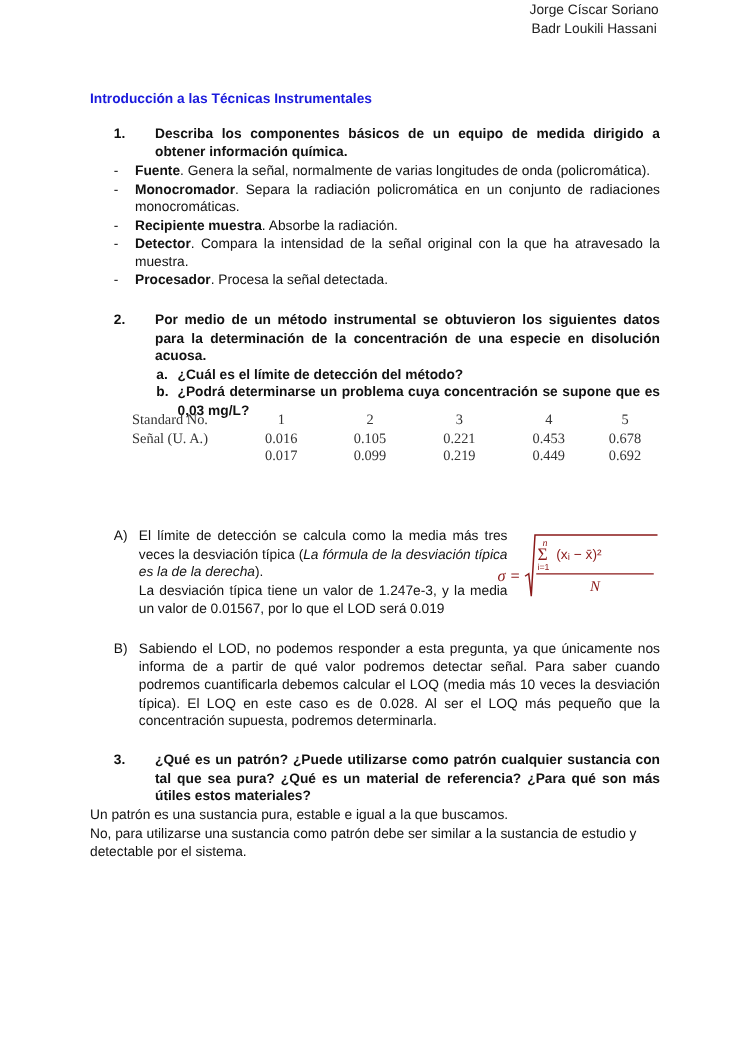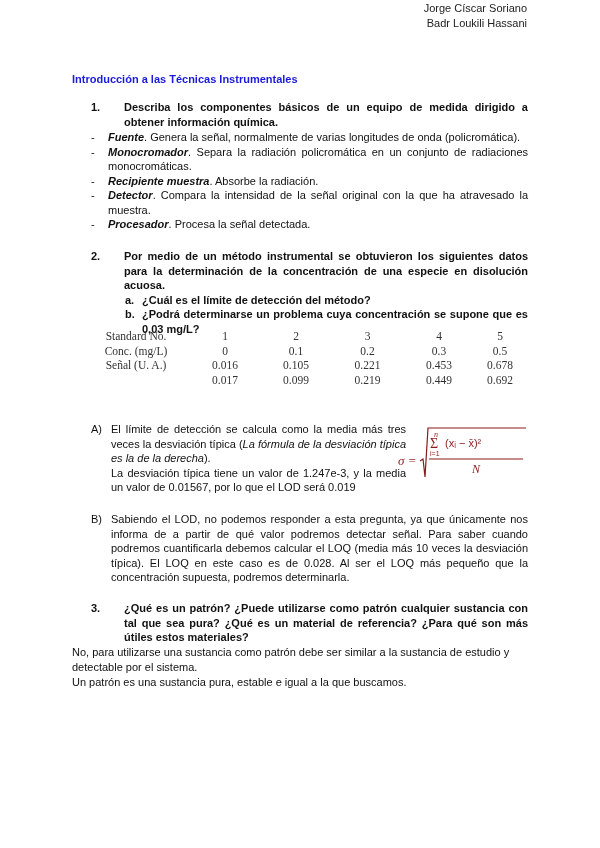--- a/index.html
+++ b/index.html
@@ -1,28 +1,28 @@
 <!DOCTYPE html>
 <html><head>
   <meta charset="utf-8">
   <style>
     html, body { margin: 0; padding: 0; background: #ffffff; }
     body {
       width: 600px; height: 848px; position: relative; overflow: hidden;
       font-family: "Liberation Sans", sans-serif; color: #111; font-size: 11px;
     }
-    .authors { position: absolute; right: 73px; top: 1px; text-align: right; line-height: 15px; font-size: 11px; color: #222; }
+    .authors { position: absolute; right: 73px; top: 1px; text-align: center; line-height: 15px; font-size: 11px; color: #222; }
     .title { position: absolute; left: 72px; top: 73px; font-weight: bold; color: #1a1adc; font-size: 11px; }
     .q { position: absolute; left: 91px; width: 437px; font-weight: bold; line-height: 14.5px; font-size: 11px; }
     .q .num { position: absolute; left: 0; top: 0; }
     .q .qtext { margin-left: 33px; text-align: justify; }
     .bullets { position: absolute; left: 91px; width: 437px; line-height: 14.5px; }
     .bullet { position: relative; padding-left: 17px; text-align: justify; }
     .bullet .dash { position: absolute; left: 0; top: 0; }
-    .bullet b { font-weight: bold; font-style: italic; }
+    .bullet b { font-weight: bold; }
     .sub { position: relative; padding-left: 17px; }
     .sub .lbl { position: absolute; left: 0; }
     table.data { position: absolute; left: 82px; top: 330px; border-collapse: collapse; font-family: "Liberation Serif", serif; font-size: 11.5px; color: #333; }
     table.data td { padding: 0; height: 14.5px; vertical-align: top; text-align: center; }
     .ans { position: absolute; left: 91px; width: 437px; line-height: 14.5px; text-align: justify; }
     .ans .lbl { position: absolute; left: 0; top: 0; }
     .ans .body { margin-left: 20px; }
     .ansA .body { width: 295px; }
     .formula { position: absolute; left: 398px; top: 425px; width: 130px; height: 60px; color: #8b1a1a; }
     .para { position: absolute; left: 72px; width: 460px; line-height: 15px; }
@@ -62,28 +62,20 @@
   <tbody>
       <tr>
     <td style="width:108px">Standard No.</td>
     <td style="width:70px">1</td>
     <td style="width:72px">2</td>
     <td style="width:71px">3</td>
     <td style="width:72px">4</td>
     <td style="width:50px">5</td>
   </tr>
   <tr>
-    <td>Conc. (mg/L)</td>
-        <td>0</td>
-        <td>0.1</td>
-        <td>0.2</td>
-        <td>0.3</td>
-        <td>0.5</td>
-  </tr>
-  <tr>
     <td>Señal (U. A.)</td>
         <td>0.016</td>
         <td>0.105</td>
         <td>0.221</td>
         <td>0.453</td>
         <td>0.678</td>
   </tr>
   <tr>
     <td></td>
         <td>0.017</td>
@@ -120,15 +112,15 @@
   <span class="lbl">B)</span>
   <div class="body">Sabiendo el LOD, no podemos responder a esta pregunta, ya que únicamente nos informa de a partir de qué valor podremos detectar señal. Para saber cuando podremos cuantificarla debemos calcular el LOQ (media más 10 veces la desviación típica). El LOQ en este caso es de 0.028. Al ser el LOQ más pequeño que la concentración supuesta, podremos determinarla.</div>
 </div>
 
 <div class="q" style="top:601px;">
   <span class="num">3.</span>
   <div class="qtext">¿Qué es un patrón? ¿Puede utilizarse como patrón cualquier sustancia con tal que sea pura? ¿Qué es un material de referencia? ¿Para qué son más útiles estos materiales?</div>
 </div>
 
 <div class="para" style="top:645px;">
+  <div>Un patrón es una sustancia pura, estable e igual a la que buscamos.</div>
   <div>No, para utilizarse una sustancia como patrón debe ser similar a la sustancia de estudio y detectable por el sistema.</div>
-  <div>Un patrón es una sustancia pura, estable e igual a la que buscamos.</div>
 </div>
 
 </body></html>

